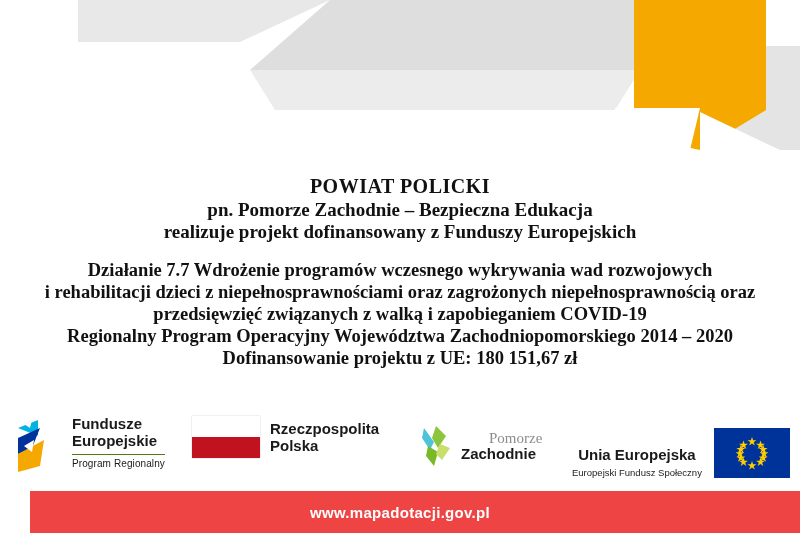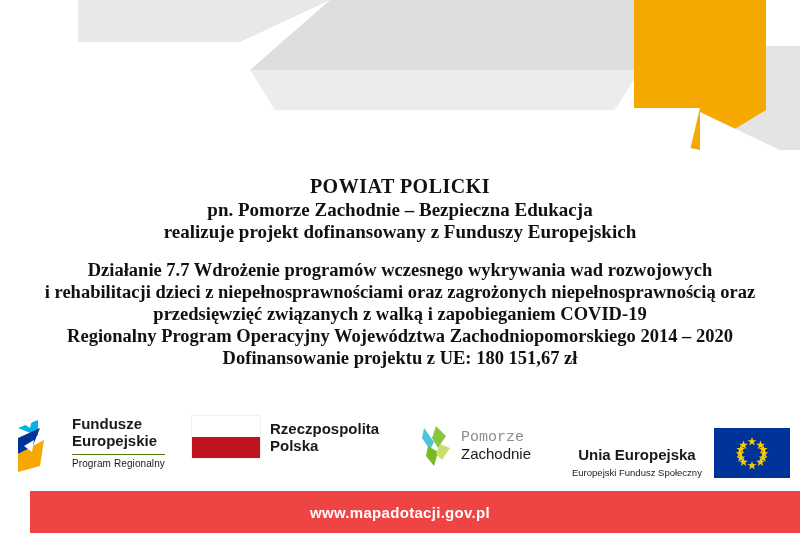--- a/index.html
+++ b/index.html
@@ -144,28 +144,29 @@
   .pz-mark {
     width: 34px;
     height: 40px;
     margin-right: 7px;
     position: relative;
   }
   .pz-text {
     line-height: 1.1;
   }
   .pz-text .p1 {
-    font-family: Liberation Mono, monospace;
+    font-family: Liberation Serif, serif;
     font-size: 15px;
     color: #8d8d8d;
+    margin-left: 28px;
   }
   .pz-text .p2 {
     font-family: "Liberation Sans", sans-serif;
     font-size: 15px;
-    font-weight: normal;
+    font-weight: bold;
     color: #1a1a1a;
   }
 
   
   .ue-logo {
     position: absolute;
     left: 572px;
     top: 20px;
     display: flex;
     align-items: center;

